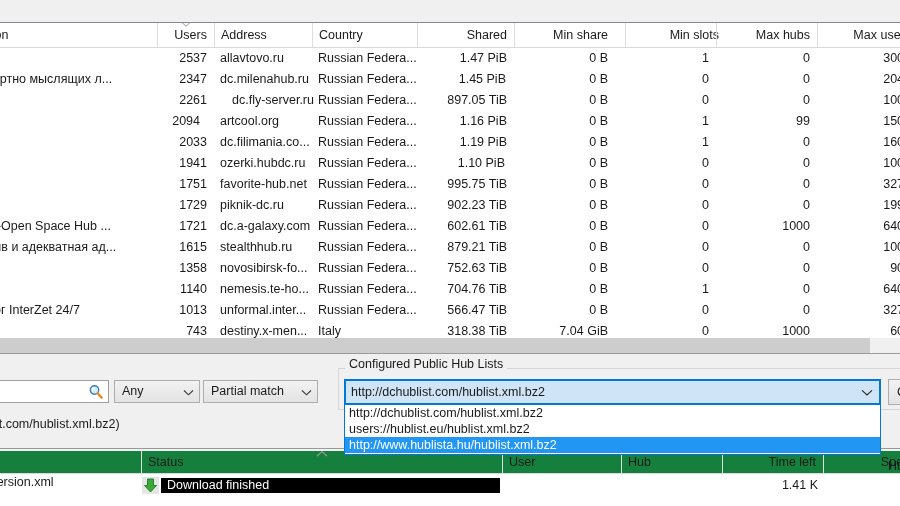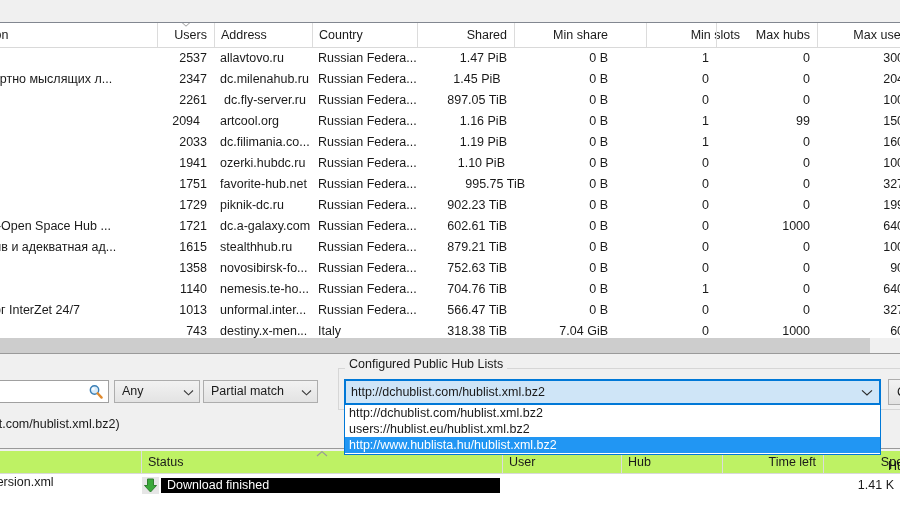--- a/index.html
+++ b/index.html
@@ -161,41 +161,41 @@
   
   .botsplit {
     position: absolute; left: 0; top: 448px; width: 900px; height: 3px;
     background: #f0f0f0; border-top: 1px solid #9a9a9a;
   }
   .transfers {
     position: absolute; left: 0; top: 451px; width: 900px; height: 55px;
     background: #ffffff;
   }
   .tr-header {
-    position: relative; height: 22px; background: #bef264;
+    position: relative; height: 22px; background: #15803d;
     border-bottom: 1px solid #d9d9d9;
   }
   .tr-header .hcell {
     position: absolute; top: 0; height: 22px; line-height: 22px;
     font-size: 12.5px; color: #1a1a1a; box-sizing: border-box;
     padding: 0 6px; white-space: nowrap; overflow: hidden;
   }
   .tr-header .hcell.sep { border-left: 1px solid #dcdcdc; }
   .tr-header .hcell.r { text-align: right; }
   .tr-sort-chevron {
     position: absolute; top: -1px; left: 50%; margin-left: -6px;
     width: 12px; height: 8px;
   }
   .tr-row { position: relative; height: 22px; }
   .tr-row .cell {
     position: absolute; top: 0; height: 22px; line-height: 22px;
     font-size: 12.5px; box-sizing: border-box; padding: 0 6px;
     white-space: nowrap; overflow: hidden;
   }
-  .tr-row .cell.r { text-align: right; }
+  .tr-row .cell.r { text-align: center; }
   .dl-arrow { position: absolute; left: 142px; top: 3px; width: 17px; height: 17px; }
   .statusbar-green {
     position: absolute; left: 160px; top: 3px; width: 341px; height: 17px;
     background: #000000; border: 1px solid #ffffff;
     box-sizing: border-box;
   }
   .statusbar-green .t {
     position: absolute; left: 6px; top: 0; height: 15px; line-height: 15px;
     font-size: 12.5px; color: #ffffff; white-space: nowrap;
   }
@@ -215,51 +215,51 @@
   <div class="hublist">
     <div class="hl-header" id="hl-header">
         <div class="hcell" style="left: -60px; width: 215px;"><span>Description</span></div>
         <div class="hcell r sep" style="left: 157px; width: 56px;"><span>Users</span><svg class="sort-chevron" viewBox="0 0 10 7">
             <path d="M1 1.5 L5 5.2 L9 1.5" fill="none" stroke="#9a9a9a" stroke-width="1"></path>
           </svg></div>
         <div class="hcell sep" style="left: 214px; width: 97px;"><span>Address</span></div>
         <div class="hcell sep" style="left: 312px; width: 104px;"><span>Country</span></div>
         <div class="hcell r sep" style="left: 417px; width: 96px;"><span>Shared</span></div>
         <div class="hcell r sep" style="left: 514px; width: 100px;"><span>Min share</span></div>
-        <div class="hcell r sep" style="left: 646px; width: 100px;"><span>Min slots</span></div>
+        <div class="hcell r sep" style="left: 625px; width: 100px;"><span>Min slots</span></div>
         <div class="hcell r sep" style="left: 716px; width: 100px;"><span>Max hubs</span></div>
         <div class="hcell r sep" style="left: 817px; width: 100px;"><span>Max users</span></div>
       </div>
     <div class="hl-body" id="hl-body">
         <div class="hl-row">
           <div class="cell" style="left: -60px; width: 215px;">orld</div>
           <div class="cell r" style="left: 157px; width: 56px;">2537</div>
           <div class="cell" style="left: 214px; width: 97px;">allavtovo.ru</div>
           <div class="cell" style="left: 312px; width: 104px;">Russian Federa...</div>
           <div class="cell r" style="left: 417px; width: 96px;">1.47 PiB</div>
           <div class="cell r" style="left: 514px; width: 100px;">0 B</div>
           <div class="cell r" style="left: 615px; width: 100px;">1</div>
           <div class="cell r" style="left: 716px; width: 100px;">0</div>
           <div class="cell r" style="left: 817px; width: 100px;">3000</div>
         </div>
         <div class="hl-row">
           <div class="cell" style="left: -60px; width: 215px;"> нестандартно мыслящих л...</div>
           <div class="cell r" style="left: 157px; width: 56px;">2347</div>
           <div class="cell" style="left: 214px; width: 97px;">dc.milenahub.ru</div>
           <div class="cell" style="left: 312px; width: 104px;">Russian Federa...</div>
-          <div class="cell r" style="left: 429px; width: 96px; text-align: center;">1.45 PiB</div>
+          <div class="cell r" style="left: 416px; width: 96px;">1.45 PiB</div>
           <div class="cell r" style="left: 514px; width: 100px;">0 B</div>
           <div class="cell r" style="left: 615px; width: 100px;">0</div>
           <div class="cell r" style="left: 716px; width: 100px;">0</div>
           <div class="cell r" style="left: 817px; width: 100px;">2048</div>
         </div>
         <div class="hl-row">
           <div class="cell" style="left: -60px; width: 215px;">C++</div>
           <div class="cell r" style="left: 157px; width: 56px;">2261</div>
-          <div class="cell" style="left: 218px; width: 97px;">dc.fly-server.ru</div>
+          <div class="cell" style="left: 226px; width: 97px;">dc.fly-server.ru</div>
           <div class="cell" style="left: 312px; width: 104px;">Russian Federa...</div>
           <div class="cell r" style="left: 417px; width: 96px;">897.05 TiB</div>
           <div class="cell r" style="left: 514px; width: 100px;">0 B</div>
           <div class="cell r" style="left: 615px; width: 100px;">0</div>
           <div class="cell r" style="left: 716px; width: 100px;">0</div>
           <div class="cell r" style="left: 817px; width: 100px;">1000</div>
         </div>
         <div class="hl-row">
           <div class="cell" style="left: -60px; width: 215px;">ia</div>
           <div class="cell r" style="left: 150px; width: 56px;">2094</div>
@@ -291,21 +291,21 @@
           <div class="cell r" style="left: 514px; width: 100px;">0 B</div>
           <div class="cell r" style="left: 615px; width: 100px;">0</div>
           <div class="cell r" style="left: 716px; width: 100px;">0</div>
           <div class="cell r" style="left: 817px; width: 100px;">1000</div>
         </div>
         <div class="hl-row">
           <div class="cell" style="left: -60px; width: 215px;"></div>
           <div class="cell r" style="left: 157px; width: 56px;">1751</div>
           <div class="cell" style="left: 214px; width: 97px;">favorite-hub.net</div>
           <div class="cell" style="left: 312px; width: 104px;">Russian Federa...</div>
-          <div class="cell r" style="left: 435px; width: 96px;">995.75 TiB</div>
+          <div class="cell r" style="left: 417px; width: 96px;">995.75 TiB</div>
           <div class="cell r" style="left: 514px; width: 100px;">0 B</div>
           <div class="cell r" style="left: 615px; width: 100px;">0</div>
           <div class="cell r" style="left: 716px; width: 100px;">0</div>
           <div class="cell r" style="left: 817px; width: 100px;">3276</div>
         </div>
         <div class="hl-row">
           <div class="cell" style="left: -60px; width: 215px;"></div>
           <div class="cell r" style="left: 157px; width: 56px;">1729</div>
           <div class="cell" style="left: 214px; width: 97px;">piknik-dc.ru</div>
           <div class="cell" style="left: 312px; width: 104px;">Russian Federa...</div>

